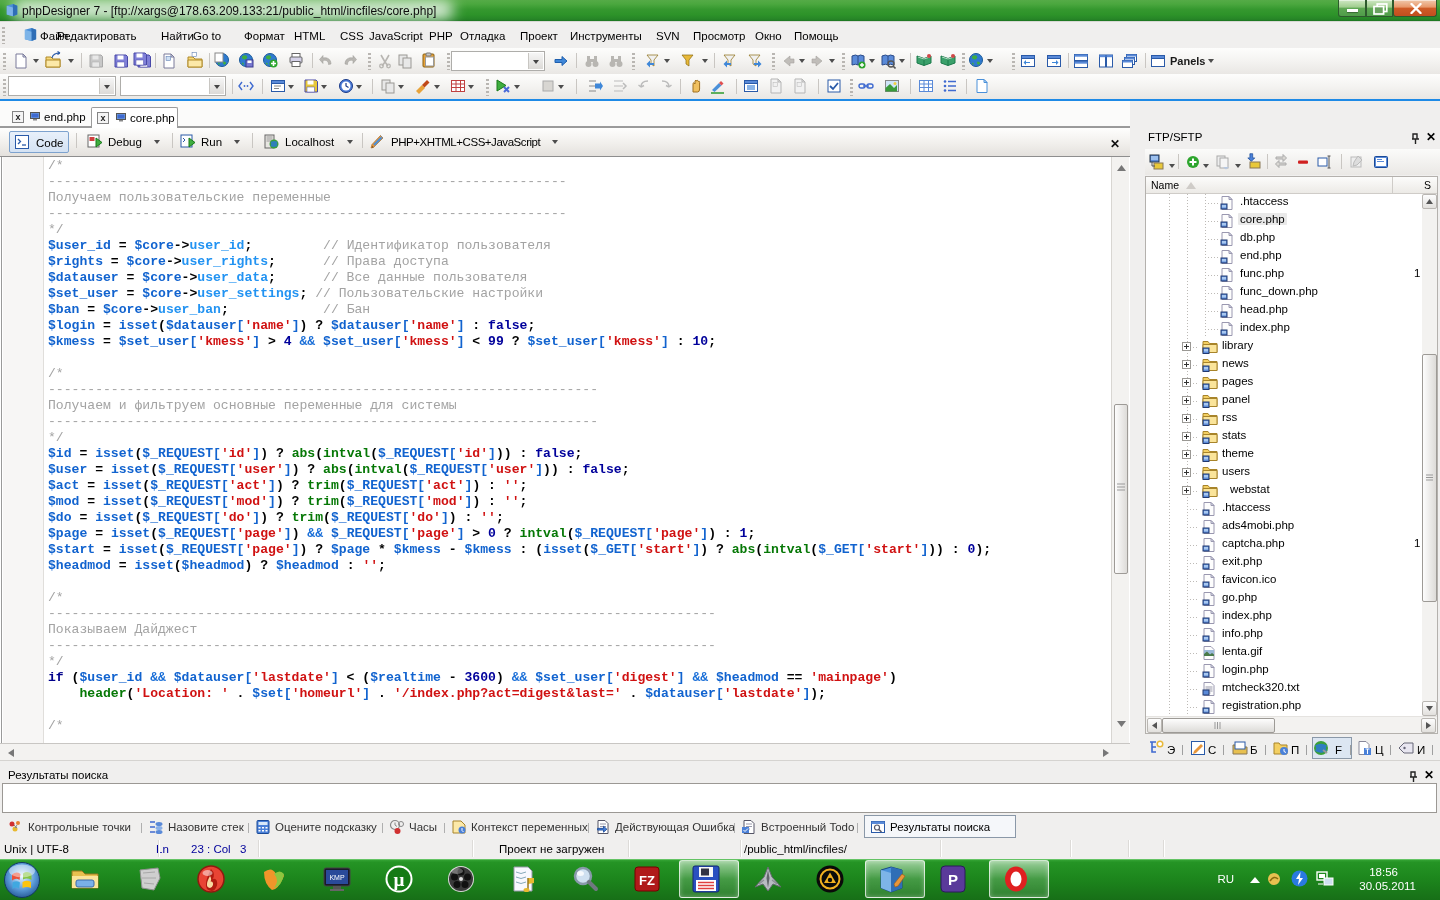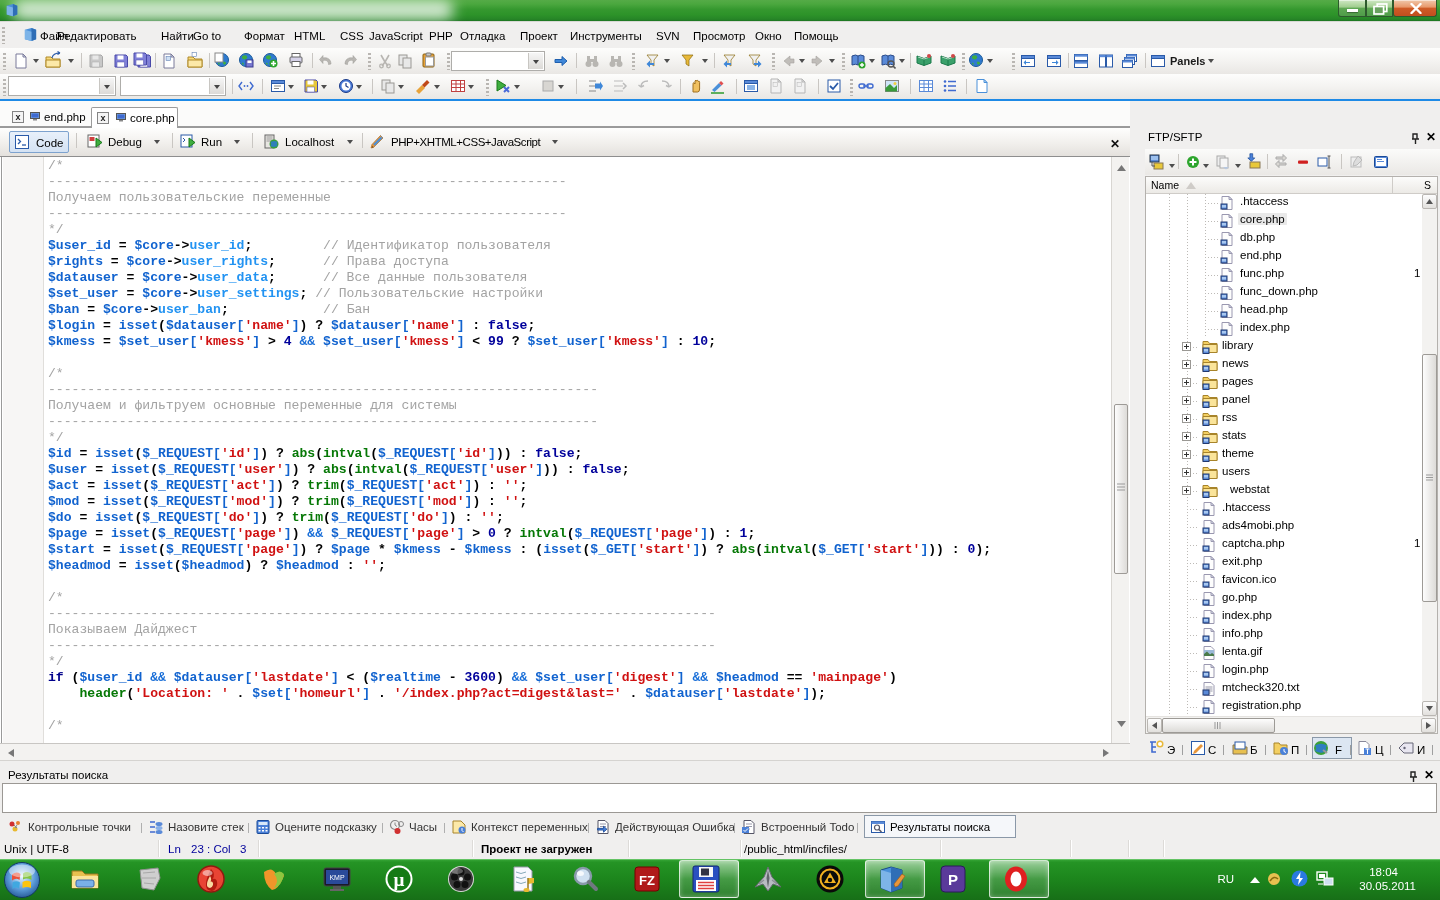--- a/index.html
+++ b/index.html
@@ -89,20 +89,21 @@
 #tray{position:absolute;right:0;top:0;height:41px;color:#fff}
 </style></head><body>
 
 <div class="ab" id="title">
     <div style="position:absolute;left:12px;top:0px;width:442px;height:20px;background:rgba(255,255,255,.8);filter:blur(7px);border-radius:10px"></div>
     <svg id="appicon" viewBox="0 0 16 16">
       <path d="M2 3 L9 1 L14 3 L14 13 L9 15 L2 13 Z" fill="#4a90d9"></path>
       <path d="M9 1 L14 3 L14 13 L9 15 Z" fill="#2f6eb6"></path>
       <path d="M2 3 L9 5 L9 15 L2 13 Z" fill="#7db4e8"></path>
     </svg>
+    <span class="txt">phpDesigner 7 - [ftp://xargs@178.63.209.133:21/public_html/incfiles/core.php]</span>
     <div class="capbtns">
       <div class="cb min">
         <div style="position:absolute;left:8px;top:9px;width:11px;height:3px;background:#fff;box-shadow:0 1px 1px rgba(0,0,0,.35)"></div>
       </div>
       <div class="cb max">
         <svg style="position:absolute;left:6px;top:2.5px;width:15px;height:12px" viewBox="0 0 15 12">
           <rect x="4.2" y="1" width="9.6" height="7.5" fill="none" stroke="#fff" stroke-width="1.7"></rect>
           <rect x="1" y="3.5" width="9.6" height="7.5" fill="#69a25f" stroke="#fff" stroke-width="1.7"></rect>
         </svg>
       </div>
@@ -1163,24 +1164,24 @@
 <svg class="ico" style="left:870px;top:58px;width:16px;height:16px" viewBox="0 0 16 16">
       <rect x="1.5" y="2.5" width="13" height="11" fill="#fff" stroke="#2a5aa8"></rect>
       <rect x="1.5" y="2.5" width="13" height="2.5" fill="#5a8ad8"></rect>
       <circle cx="7" cy="8.5" r="2.5" fill="none" stroke="#556" stroke-width="1.2"></circle>
       <path d="M9 10.5 l2.5 2.5" stroke="#556" stroke-width="1.5"></path>
     </svg>
 <span class="btab" style="left:890px;top:60px;color:#000">Результаты поиска</span>
 </div>
 <div class="ab" id="status">
 <span style="position:absolute;left:4px;top:5px">Unix | UTF-8</span>
-<span style="position:absolute;left:168px;top:5px;color:#00009b">Ln</span>
+<span style="position:absolute;left:156px;top:5px;color:#00009b">Ln</span>
     <span style="position:absolute;left:191px;top:5px;color:#00009b">23 : Col</span>
     <span style="position:absolute;left:240px;top:5px;color:#00009b">3</span>
-<span style="position:absolute;left:481px;top:5px;font-weight:bold">Проект не загружен</span>
+<span style="position:absolute;left:499px;top:5px;font-weight:normal">Проект не загружен</span>
 <span style="position:absolute;left:744px;top:5px">/public_html/incfiles/</span>
 <div class="sep" style="left:158px"></div>
 <div class="sep" style="left:258px"></div>
 <div class="sep" style="left:472px"></div>
 <div class="sep" style="left:628px"></div>
 <div class="sep" style="left:740px"></div>
 <div class="sep" style="left:940px"></div>
 <div class="sep" style="left:1070px"></div>
 <div class="sep" style="left:1128px"></div>
 <div class="sep" style="left:1163px"></div>
@@ -1311,15 +1312,15 @@
 <svg style="position:absolute;right:132px;top:11px;width:17px;height:17px" viewBox="0 0 17 17">
         <circle cx="8.5" cy="8.5" r="8" fill="#2a7ae0"></circle>
         <path d="M9.5 2 L5 9 h3 l-1 6 L12 8 H9 Z" fill="#fff"></path>
       </svg>
 <svg style="position:absolute;right:106px;top:11px;width:18px;height:16px" viewBox="0 0 18 16">
         <rect x="1" y="2" width="10" height="8" fill="none" stroke="#fff" stroke-width="1.4"></rect>
         <rect x="3" y="4" width="6" height="4" fill="#fff"></rect>
         <rect x="8" y="8" width="9" height="7" fill="#cfe0f0" stroke="#fff"></rect>
         <path d="M2 14 h5" stroke="#fff"></path>
       </svg>
-<span style="position:absolute;right:42px;top:7px;font-size:11.5px">18:04</span>
+<span style="position:absolute;right:42px;top:7px;font-size:11.5px">18:56</span>
 <span style="position:absolute;right:24px;top:21px;font-size:11.5px">30.05.2011</span>
 </div>
 </div>
 </body></html>

